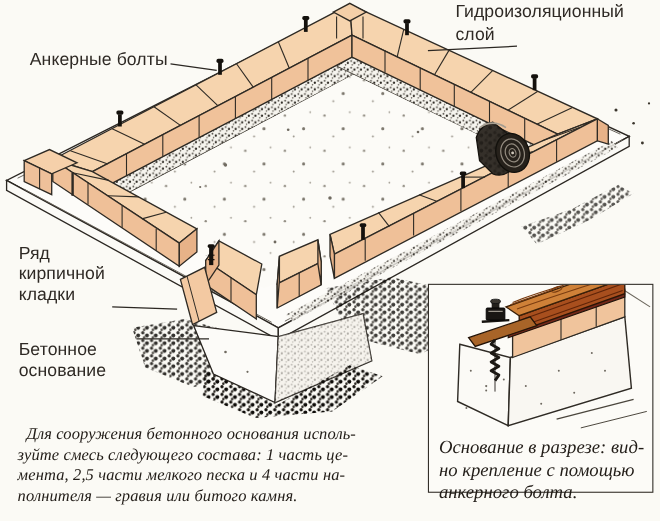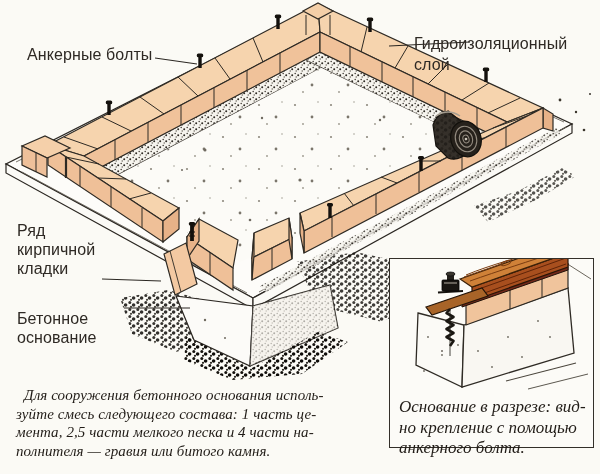--- a/index.html
+++ b/index.html
@@ -5,21 +5,21 @@
   html,body{margin:0;padding:0;background:#e8e6e0;}
   .page{
     position:relative;width:600px;height:474px;background:#fbfaf5;
     font-family:"Liberation Sans",sans-serif;color:#2e2924;overflow:hidden;
   }
   .main-svg{position:absolute;left:0;top:0;}
   .label{
     position:absolute;white-space:pre-line;font-size:16px;line-height:19px;
     color:#2e2924;letter-spacing:0.1px;
   }
-  .label.waterproof{line-height:20.5px;margin-top:33px;}
+  .label.waterproof{line-height:20.5px;}
   .serif{
     font-family:"Liberation Serif","DejaVu Serif",serif;font-style:italic;
     color:#211c17;white-space:pre-line;
   }
   .note{
     position:absolute;left:16px;top:386px;width:372px;
     font-size:15px;line-height:18.6px;text-indent:8px;letter-spacing:0.1px;
   }
   .inset{
     position:absolute;left:389px;top:258px;width:205px;height:190px;

